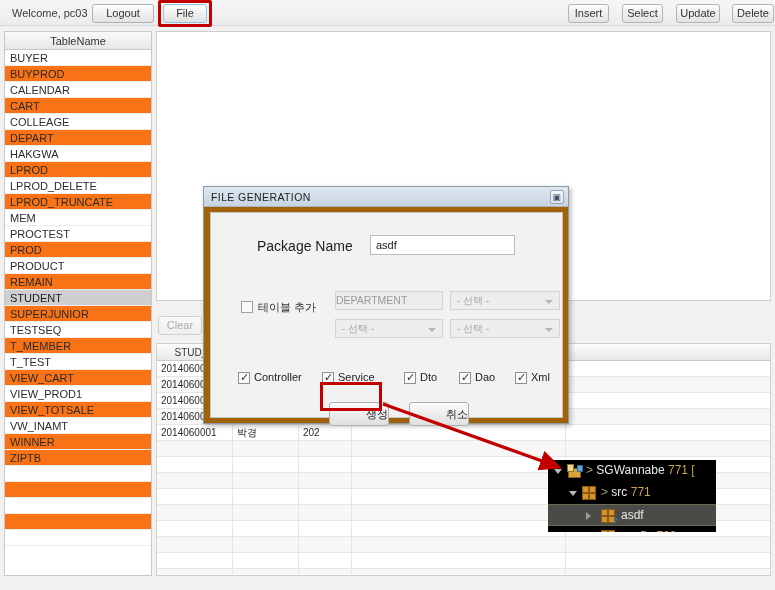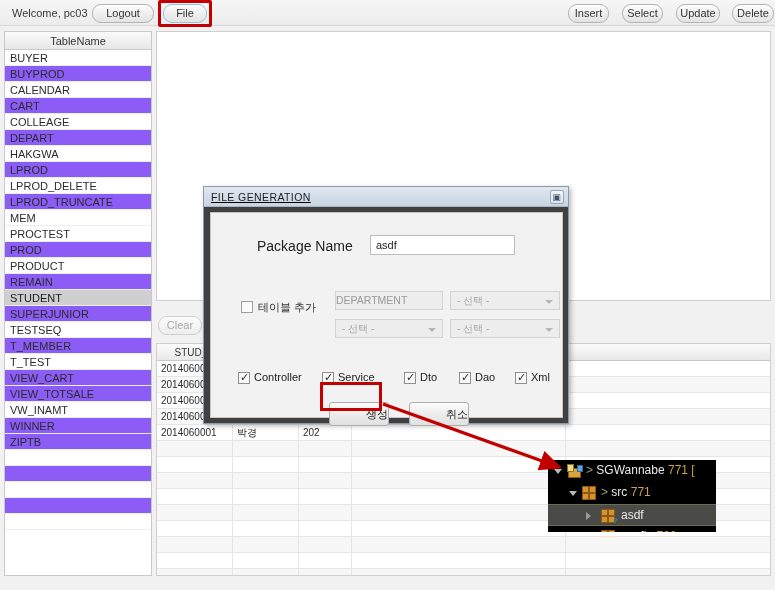--- a/index.html
+++ b/index.html
@@ -24,21 +24,21 @@
   }
   .welcome {
     position: absolute; left: 12px; top: 7px;
     font-size: 11px; color: #3a3a3a;
   }
   .btn {
     font-family: "Liberation Sans", sans-serif;
     font-size: 11px; color: #333;
     background: linear-gradient(to bottom, #fdfdfd 0%, #efefef 48%, #e3e3e3 100%);
     border: 1px solid #b3b3b3;
-    border-radius: 9px;
+    border-radius: 3px;
     text-align: center;
     line-height: 17px;
     height: 19px;
     cursor: pointer;
     user-select: none;
     box-shadow: 0 1px 0 rgba(255,255,255,0.7) inset;
   }
   .btn.disabled { color: #aaa; border-color: #cfcfcf;
     background: linear-gradient(to bottom,#fafafa,#eee); }
   #logout-btn { position: absolute; left: 92px; top: 4px; width: 62px; }
@@ -65,21 +65,21 @@
     border-bottom: 1px solid #c9c9c9;
   }
   .lp-list { height: 525px; overflow: hidden; }
   .lp-row {
     height: 16px; line-height: 16px; padding-left: 5px;
     font-size: 11px; color: #2b2b2b;
     border-bottom: 1px solid #ededed;
     white-space: nowrap;
     cursor: pointer;
   }
-  .lp-row.alt { background: #8b5cf6; }
+  .lp-row.alt { background: #f97316; }
   .lp-row.selected { background: #cfcfcf; color: #1a1a1a; }
   .lp-row.empty { cursor: default; }
 
   
   .sqlbox {
     position: absolute; left: 156px; top: 31px; width: 615px; height: 270px;
     background: #ffffff; border: 1px solid #cfcfcf;
   }
   #clear-btn { position: absolute; left: 158px; top: 316px; width: 44px; }
   .resultpanel {
@@ -98,24 +98,23 @@
   .rp-cell {
     font-size: 10px; color: #2b2b2b; line-height: 16px;
     padding-left: 4px; border-right: 1px solid #e6e6e6;
     overflow: hidden; white-space: nowrap;
   }
   .c0 { width: 76px; } .c1 { width: 66px; } .c2 { width: 53px; } .c3 { width: 214px; }
 
   
   .dialog {
     position: absolute; left: 203px; top: 186px; width: 366px; height: 238px;
-    background: #404040;
+    background: #a16207;
     border: 1px solid #8d9aa8;
     box-shadow: 2px 2px 5px rgba(0,0,0,0.28);
-    text-decoration: underline;
   }
   .dlg-title {
     height: 20px; line-height: 20px;
     background: linear-gradient(to bottom,#dfe7f0 0%,#c7d4e2 100%);
     border-bottom: 1px solid #a9b6c4;
     font-size: 10.5px; color: #1d1d1d; letter-spacing: .4px;
     padding-left: 7px; position: relative;
   }
   .dlg-close {
     position: absolute; right: 4px; top: 3px; width: 14px; height: 14px;
@@ -292,20 +291,21 @@
         <div class="lp-row">PROCTEST</div>
         <div class="lp-row alt">PROD</div>
         <div class="lp-row">PRODUCT</div>
         <div class="lp-row alt">REMAIN</div>
         <div class="lp-row selected">STUDENT</div>
         <div class="lp-row alt">SUPERJUNIOR</div>
         <div class="lp-row">TESTSEQ</div>
         <div class="lp-row alt">T_MEMBER</div>
         <div class="lp-row">T_TEST</div>
         <div class="lp-row alt">VIEW_CART</div>
+        <div class="lp-row">VIEW_PROD1</div>
         <div class="lp-row alt">VIEW_TOTSALE</div>
         <div class="lp-row">VW_INAMT</div>
         <div class="lp-row alt">WINNER</div>
         <div class="lp-row alt">ZIPTB</div>
         <div class="lp-row empty">&nbsp;</div>
         <div class="lp-row empty alt">&nbsp;</div>
         <div class="lp-row empty">&nbsp;</div>
         <div class="lp-row empty alt">&nbsp;</div>
         <div class="lp-row empty">&nbsp;</div>
       </div>

